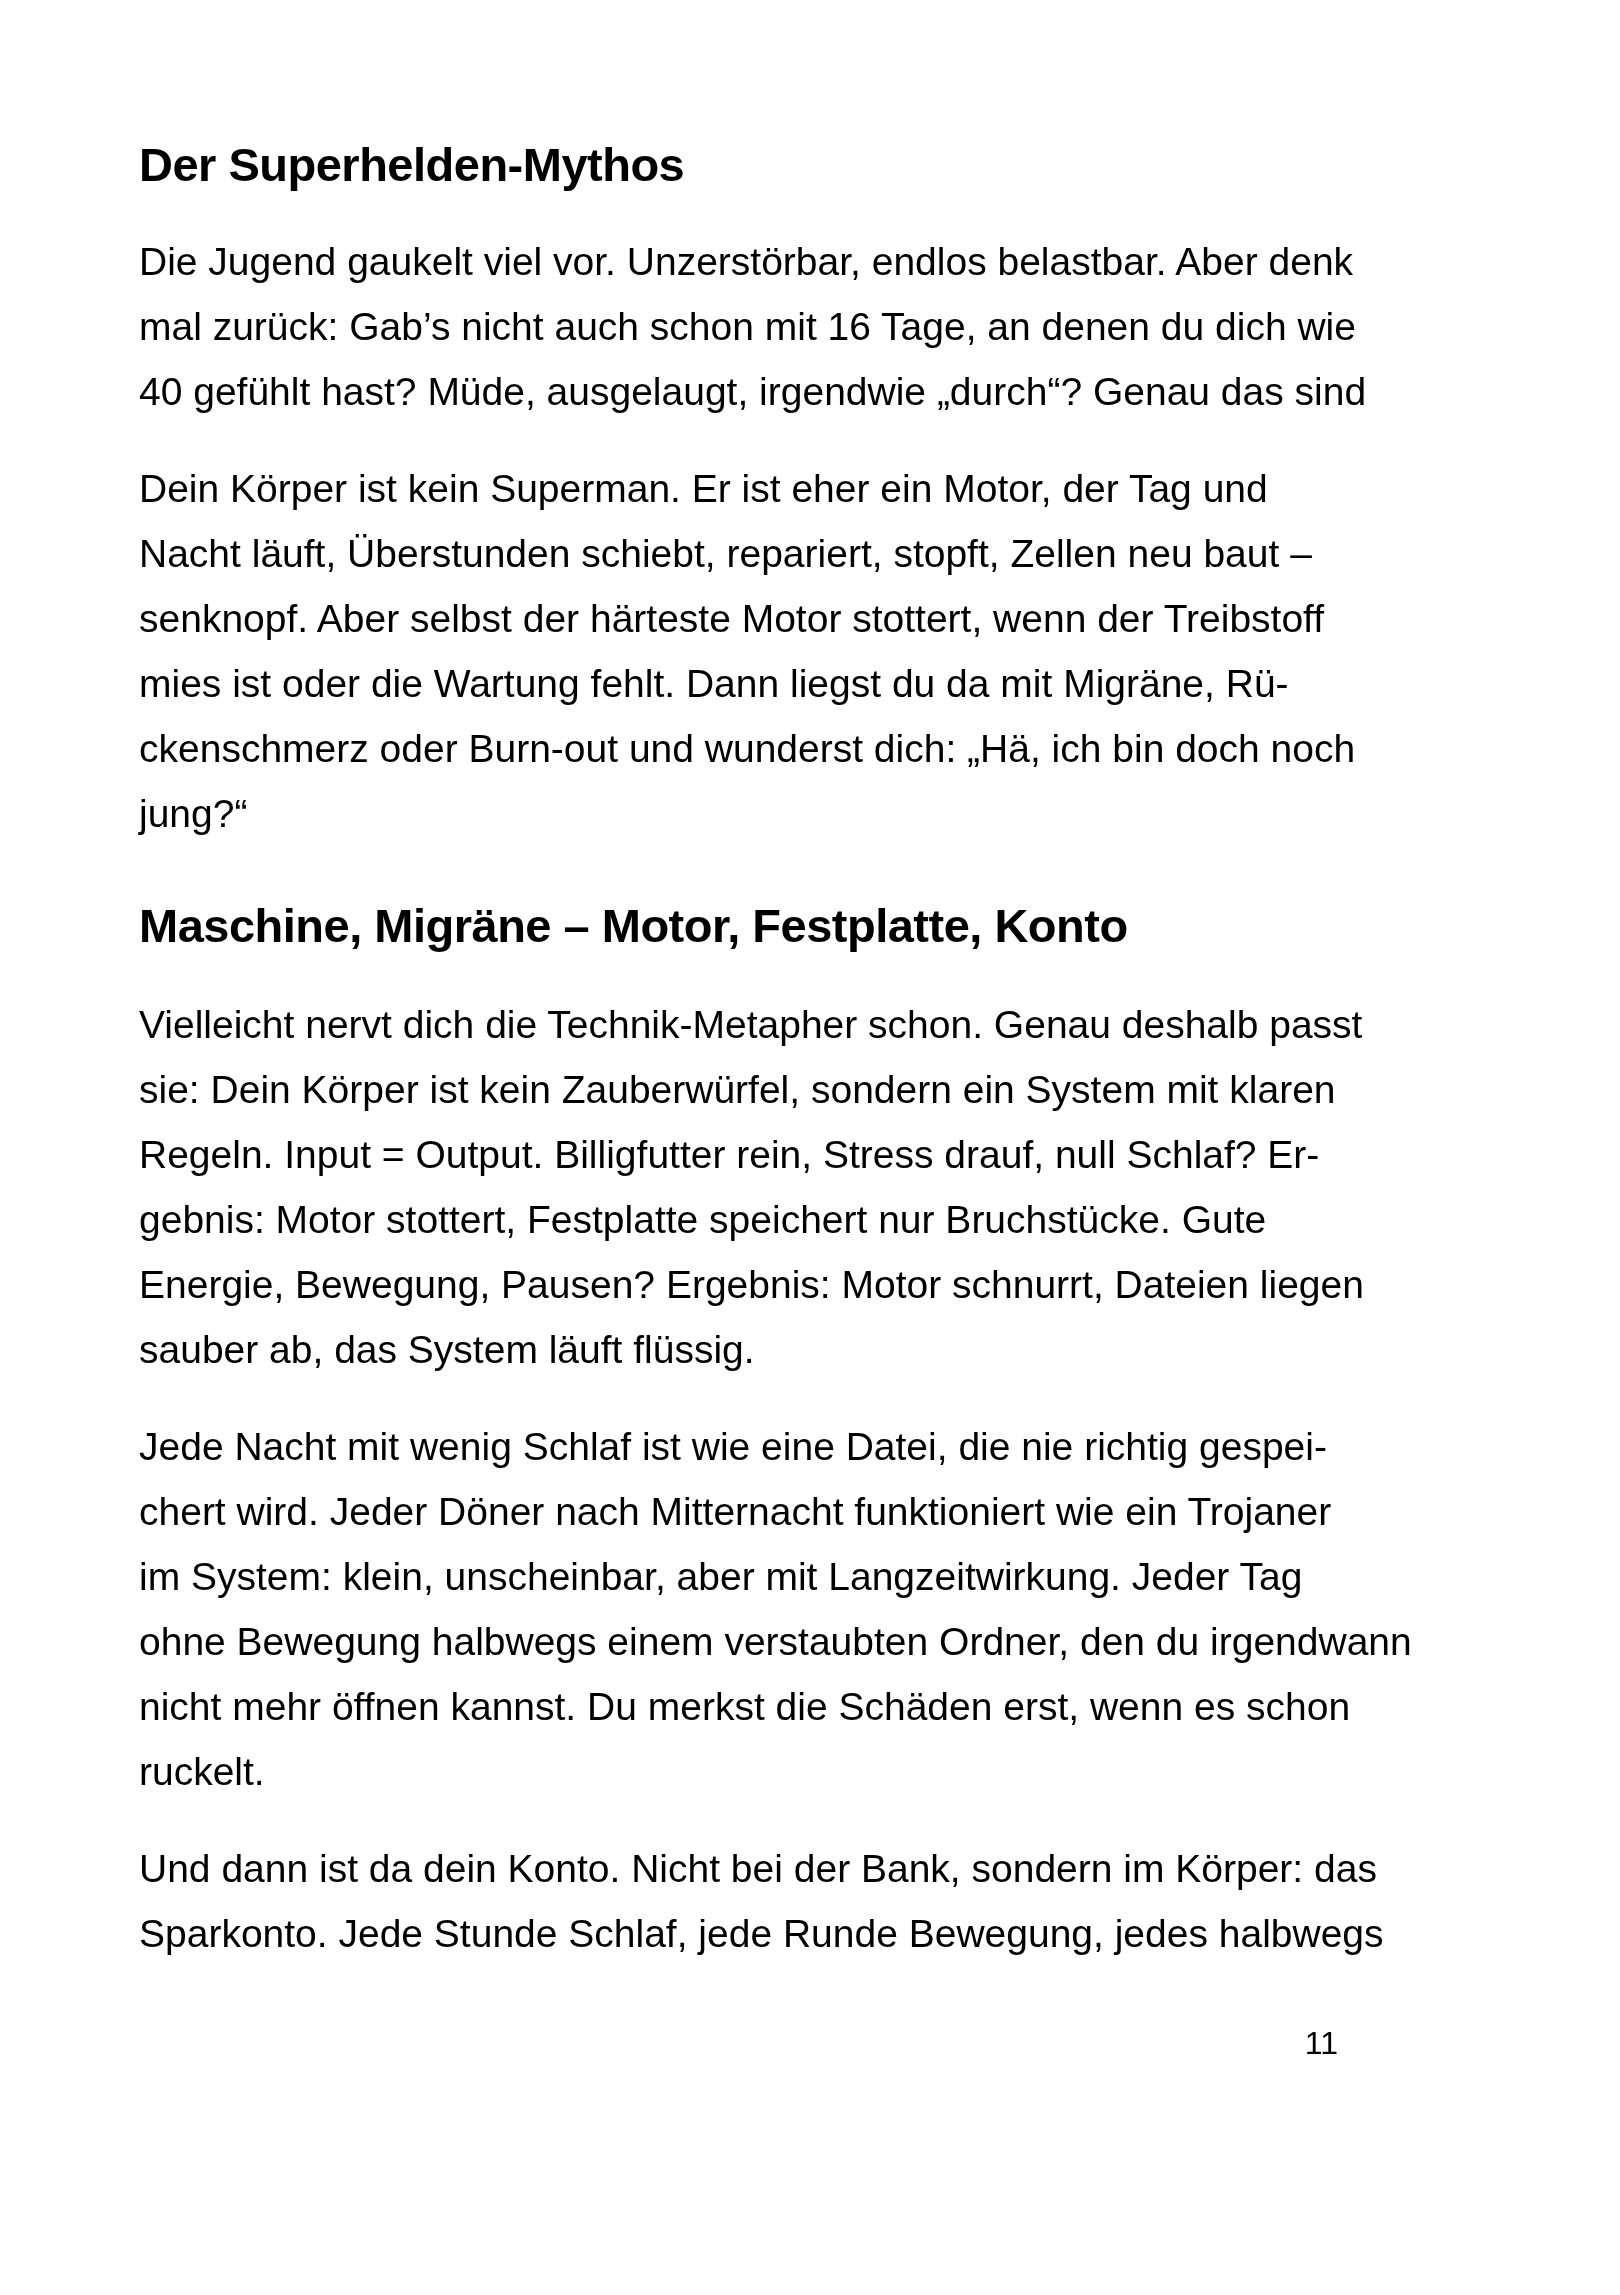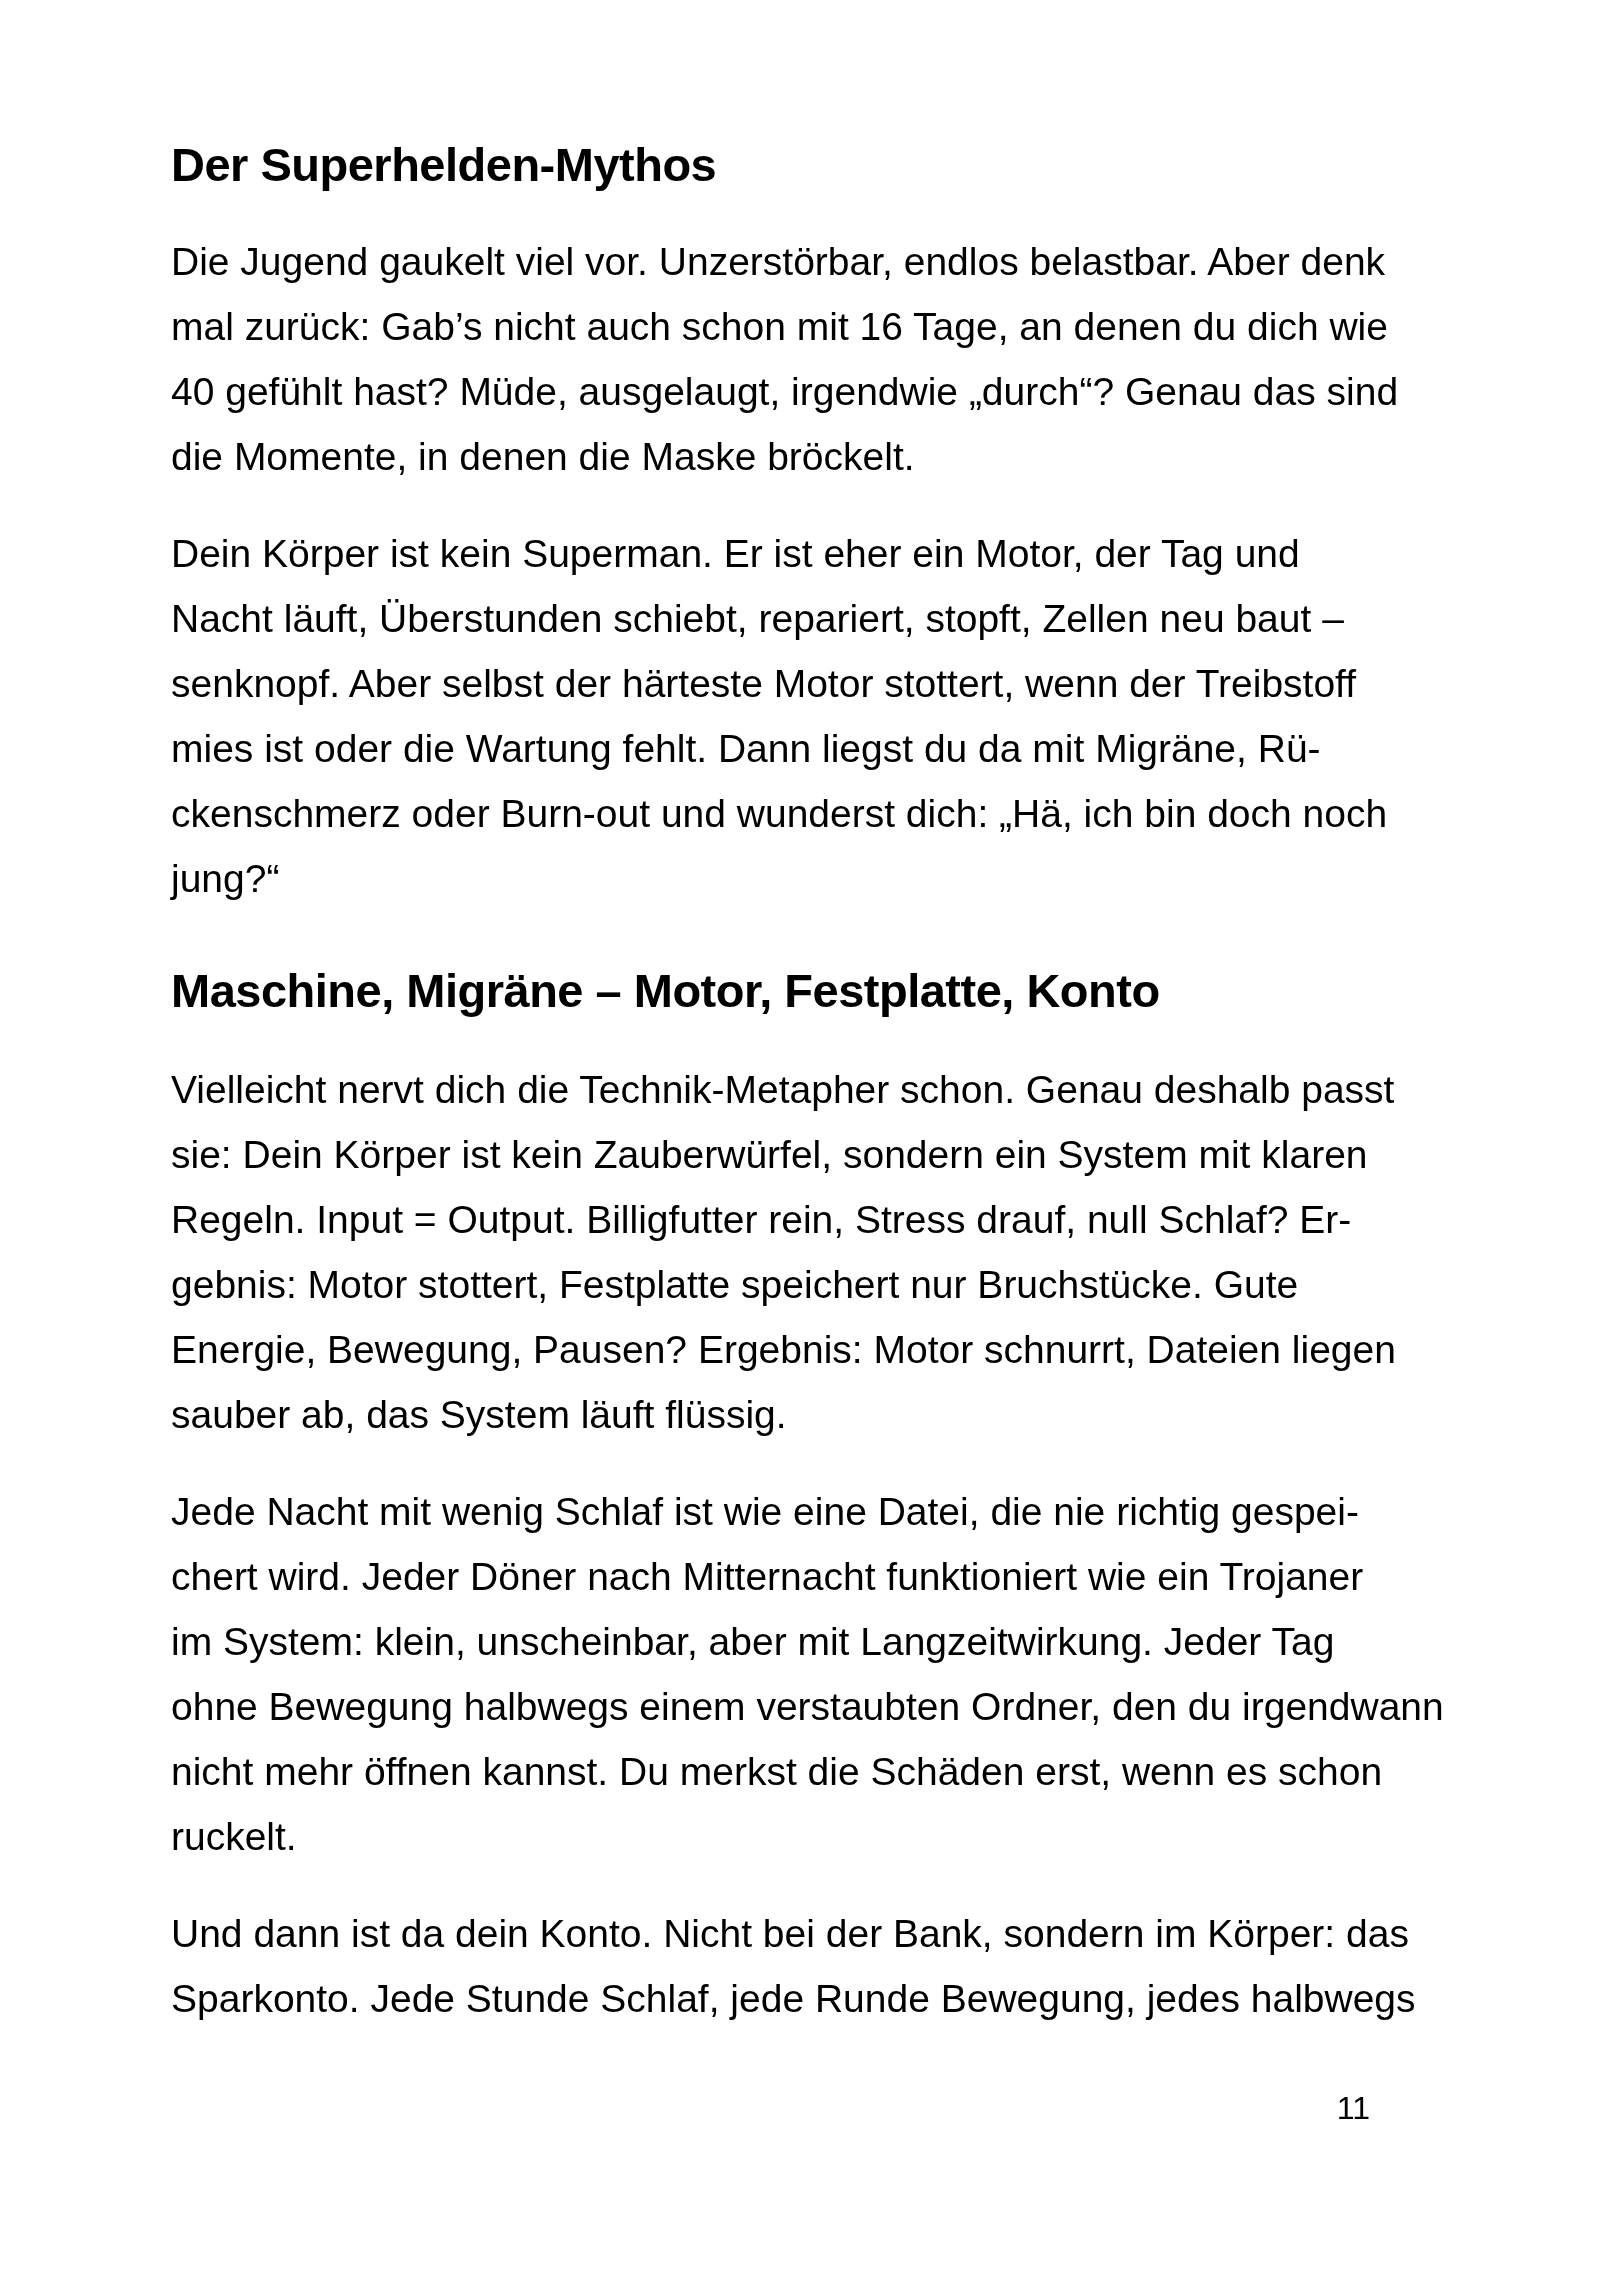--- a/index.html
+++ b/index.html
@@ -10,21 +10,20 @@
   .page {
     position: relative;
     width: 1477px;
     height: 2295px;
     box-sizing: border-box;
     background: #ffffff;
     color: #000000;
     padding: 132px 139px 0 139px;
     font-family: "Liberation Sans", "DejaVu Sans", sans-serif;
     overflow: hidden;
-    margin-left: 32px;
   }
   .heading {
     font-size: 47px;
     line-height: 65px;
     font-weight: 700;
     letter-spacing: -0.5px;
     margin: 0 0 31.5px 0;
   }
   .heading.h-sub {
     margin: 47px 0 34px 0;
@@ -50,21 +49,20 @@
 <body>
 
 <div class="page">
 
   <h1 class="heading">Der Superhelden-Mythos</h1>
 
   <p class="para">
     <span class="line">Die Jugend gaukelt viel vor. Unzerstörbar, endlos belastbar. Aber denk</span>
     <span class="line">mal zurück: Gab’s nicht auch schon mit 16 Tage, an denen du dich wie</span>
     <span class="line">40 gefühlt hast? Müde, ausgelaugt, irgendwie „durch“? Genau das sind</span>
-    <span class="line">die Momente, in denen die Maske bröckelt.</span>
   </p>
 
   <p class="para">
     <span class="line">Dein Körper ist kein Superman. Er ist eher ein Motor, der Tag und</span>
     <span class="line">Nacht läuft, Überstunden schiebt, repariert, stopft, Zellen neu baut –</span>
     <span class="line">senknopf. Aber selbst der härteste Motor stottert, wenn der Treibstoff</span>
     <span class="line">mies ist oder die Wartung fehlt. Dann liegst du da mit Migräne, Rü-</span>
     <span class="line">ckenschmerz oder Burn-out und wunderst dich: „Hä, ich bin doch noch</span>
     <span class="line">jung?“</span>
   </p>

